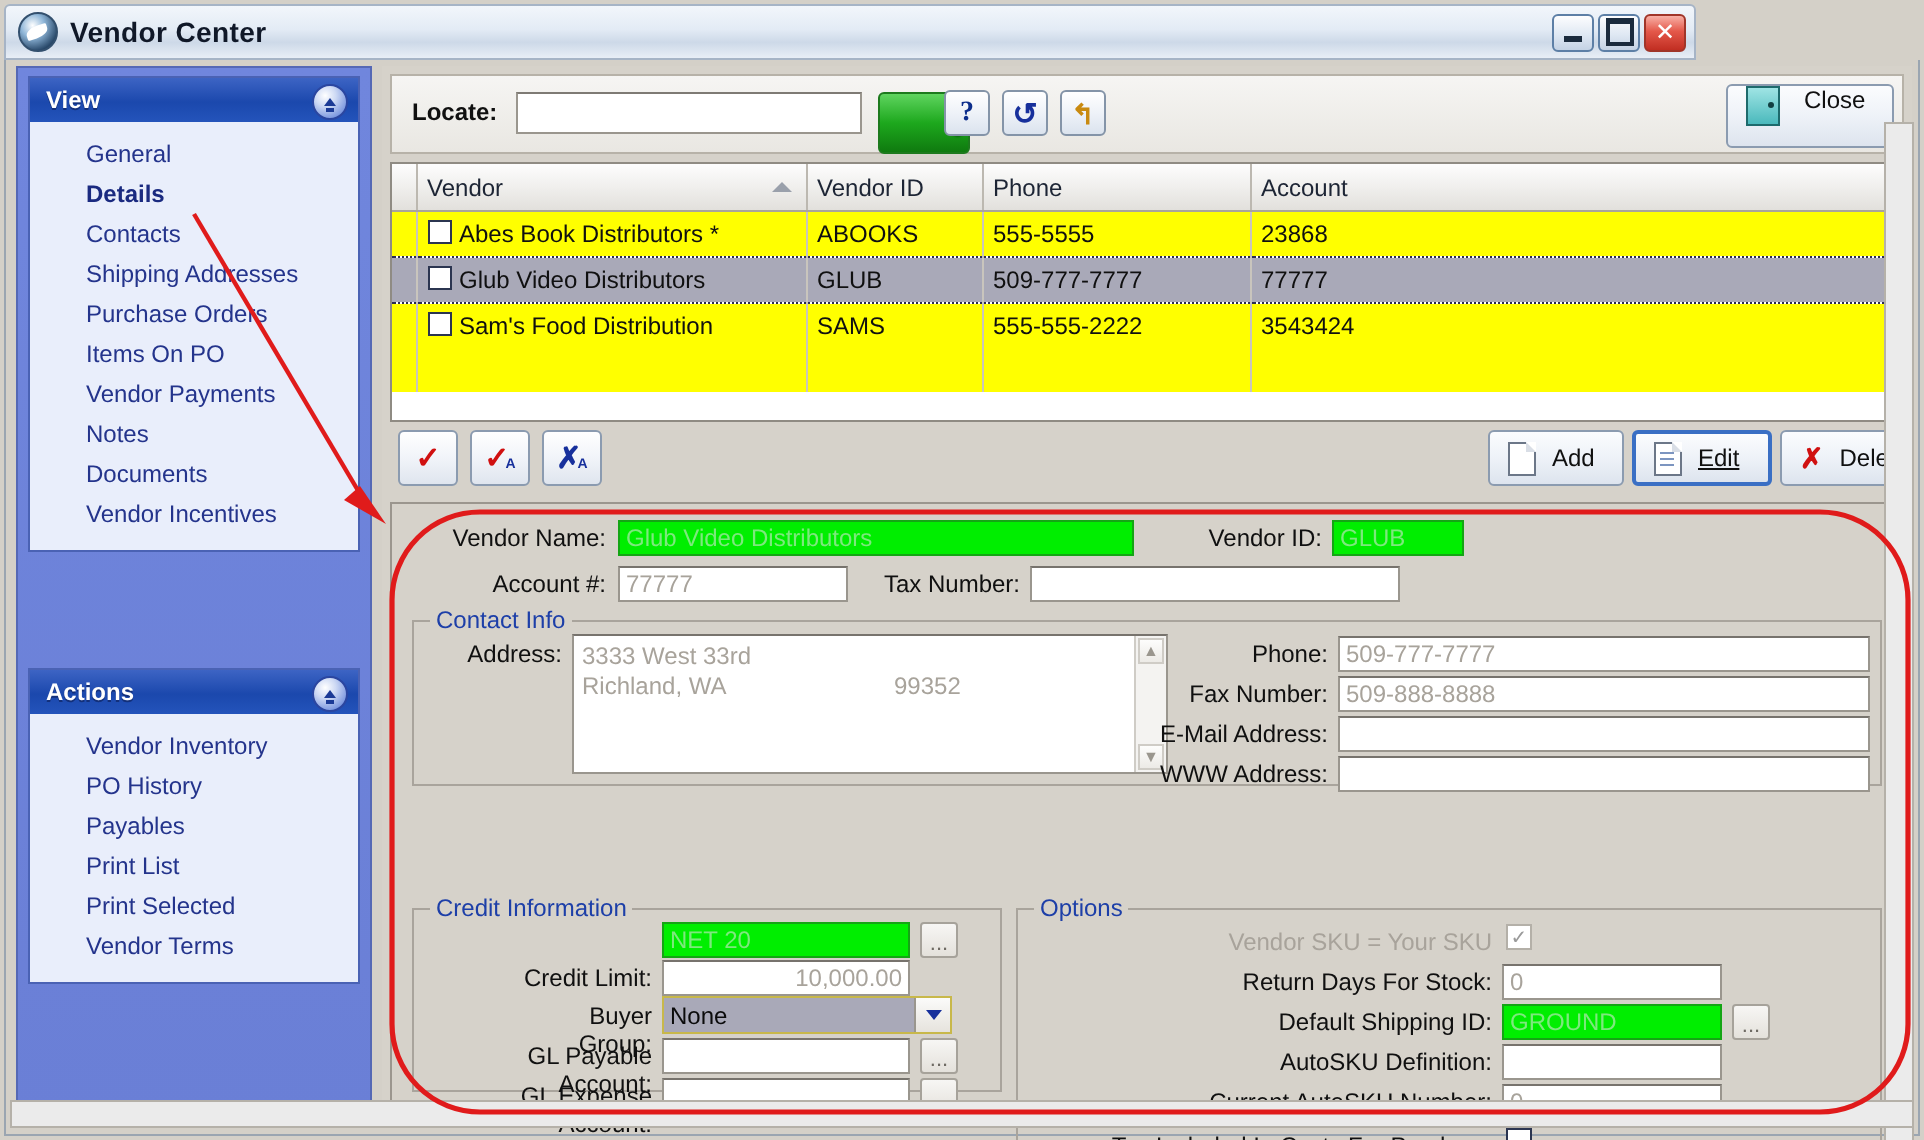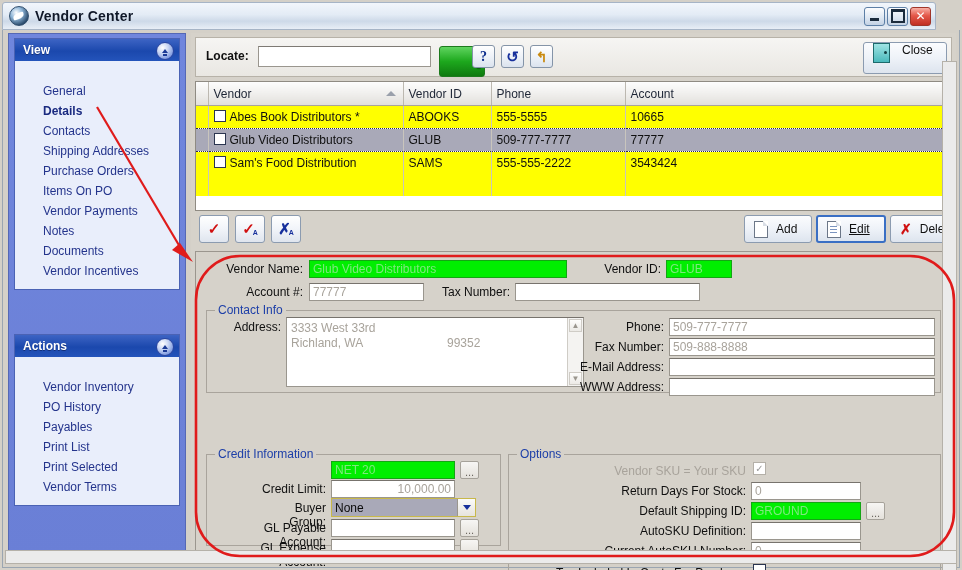--- a/index.html
+++ b/index.html
@@ -13,21 +13,21 @@
   #app {
     position: relative;
     width: 962px; height: 570px;
     box-sizing: border-box;
     background: #d4d0c8;
   }
 
   
   .titlebar {
     position: absolute; left: 2px; top: 2px;
-    width: 934px; height: 28px;
+    width: 846px; height: 28px;
     background: linear-gradient(180deg,#f2f6fb 0%, #e3ebf5 45%, #cdd9e8 70%, #e8eef6 100%);
     border: 1px solid #a6b4c6;
     border-radius: 3px 3px 0 0;
     box-sizing: border-box;
     display: flex; align-items: center;
   }
   .title-icon {
     width: 18px; height: 18px; margin-left: 6px; margin-right: 6px;
     border-radius: 50%;
     background: radial-gradient(circle at 35% 32%, #ffffff 0%, #8fb6d8 35%, #2a4a6b 75%, #10253a 100%);
@@ -111,21 +111,21 @@
     display:flex; align-items:center; justify-content:center;
   }
   .chev::after {
     content:"";
     width:0;height:0;
     border-left:3.5px solid transparent;
     border-right:3.5px solid transparent;
     border-bottom:4px solid #1b3a96;
     box-shadow: 0 4px 0 -1px #1b3a96;
   }
-  .panel-body { padding: 20px 0 8px 0; background:#e9eefb; }
+  .panel-body { padding: 6px 0 8px 0; background:#e9eefb; }
   .nav-item {
     font-size: 12px; color: #24348c;
     padding: 2px 0 2px 28px;
     line-height: 16px;
     white-space: nowrap;
     cursor: default;
   }
   .nav-item.active { font-weight: bold; color:#1a2a80; }
 
   
@@ -482,21 +482,21 @@
               <th>Phone</th>
               <th>Account</th>
             </tr>
           </thead>
           <tbody>
             <tr class="row-yellow">
               <td></td>
               <td><span class="cbx"></span><span>Abes Book Distributors *</span></td>
               <td>ABOOKS</td>
               <td>555-5555</td>
-              <td>10665</td>
+              <td>23868</td>
             </tr>
             <tr class="row-sel">
               <td></td>
               <td><span class="cbx"></span><span>Glub Video Distributors</span></td>
               <td>GLUB</td>
               <td>509-777-7777</td>
               <td>77777</td>
             </tr>
             <tr class="row-yellow">
               <td></td>

